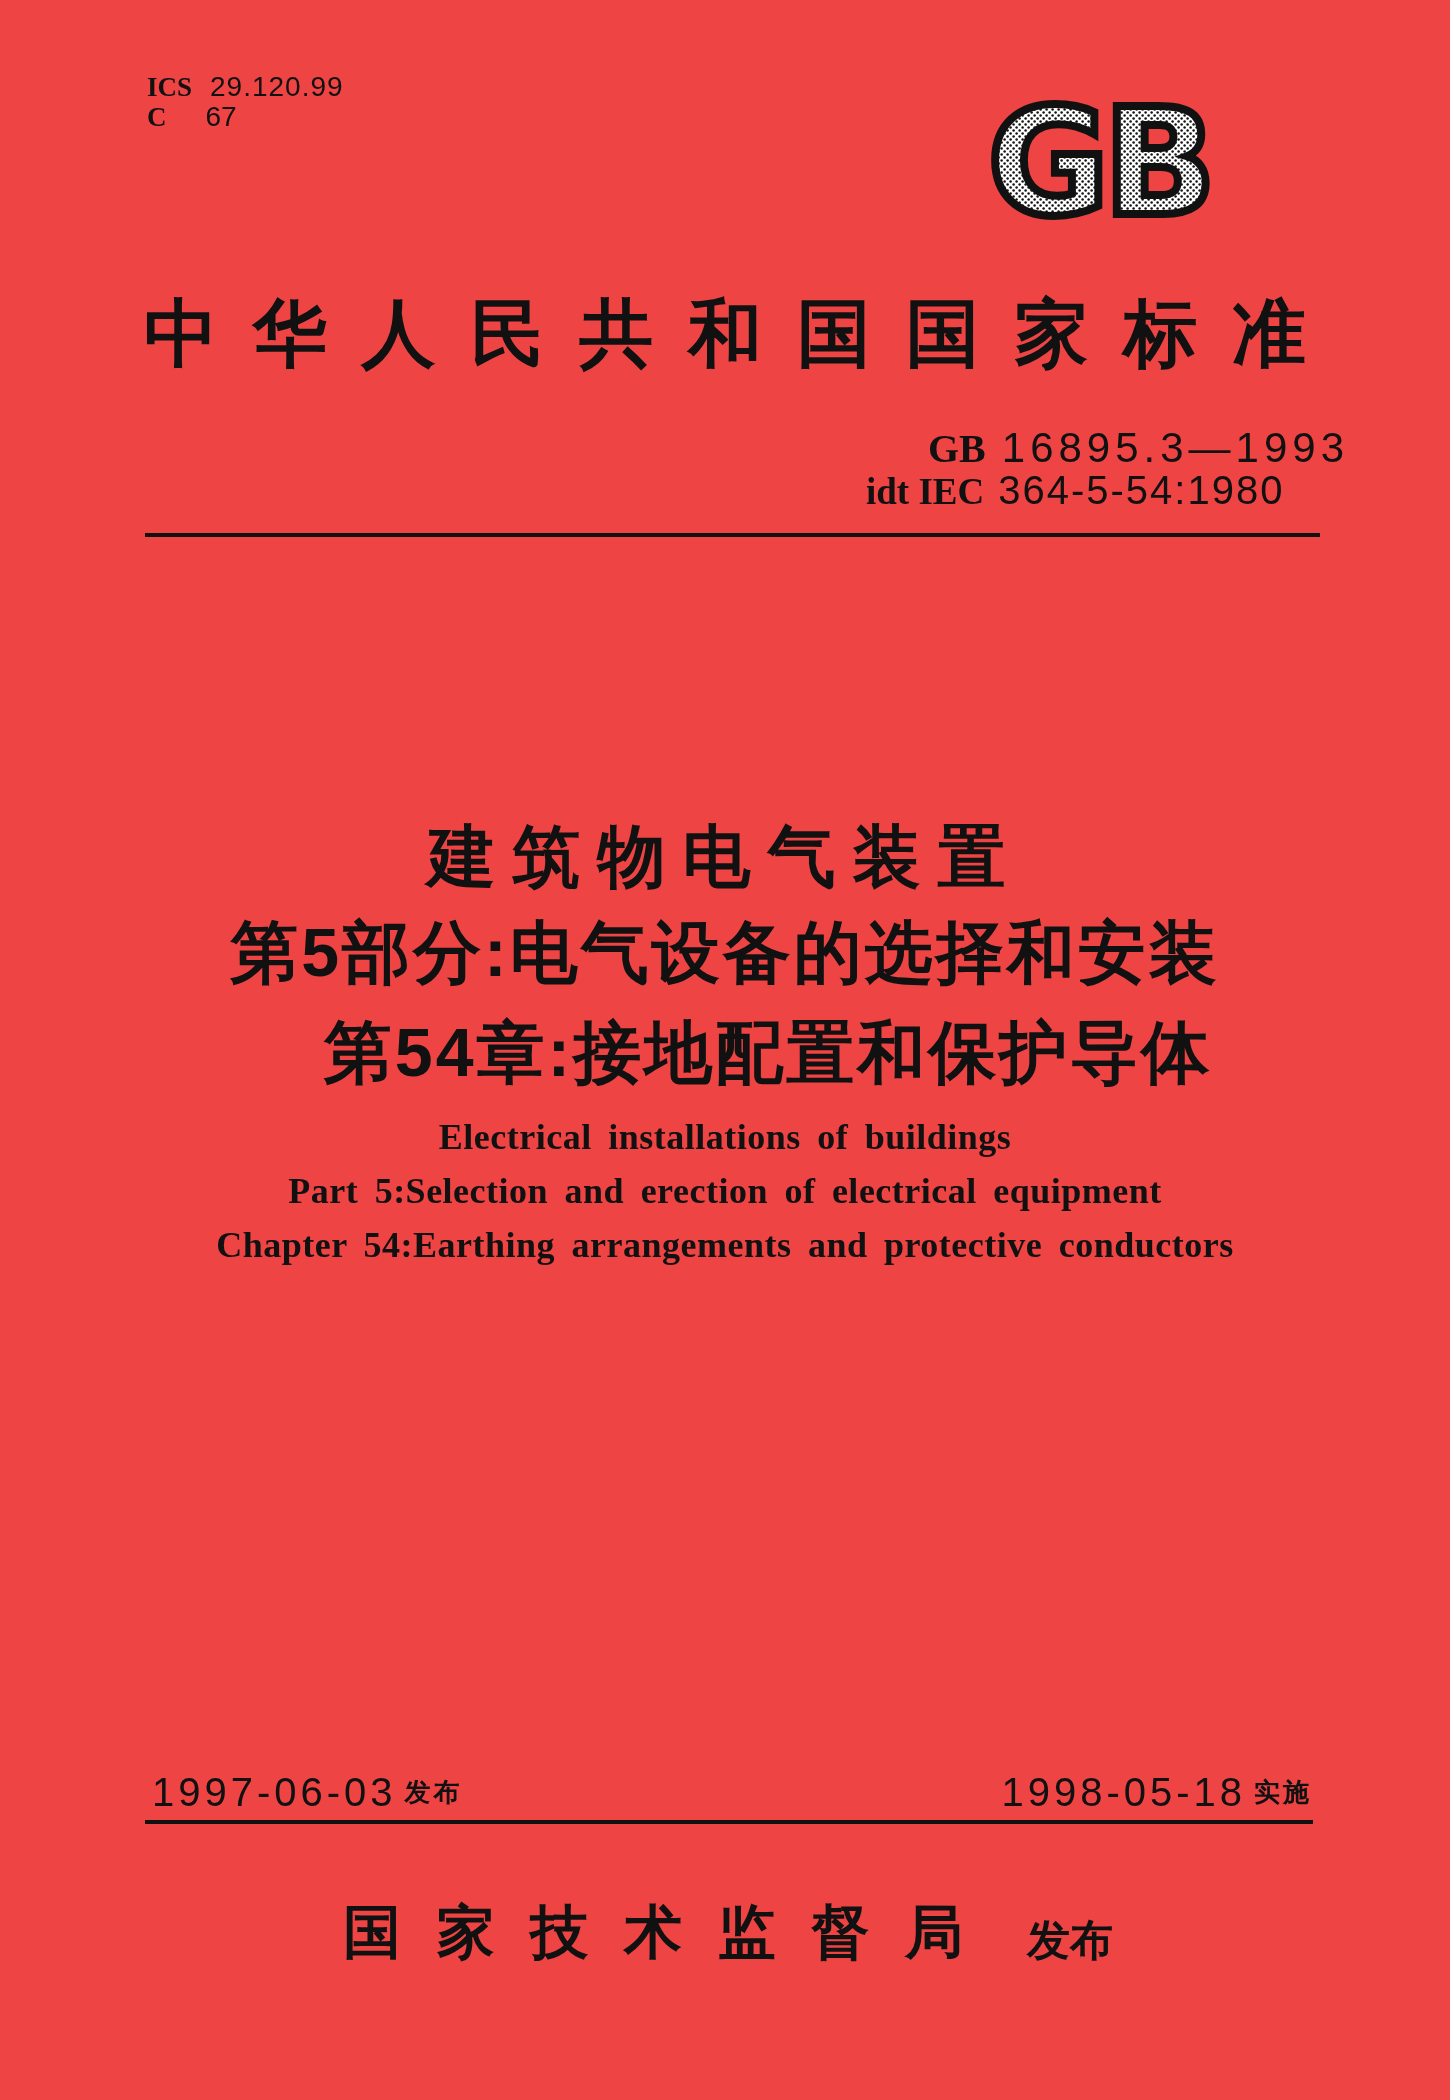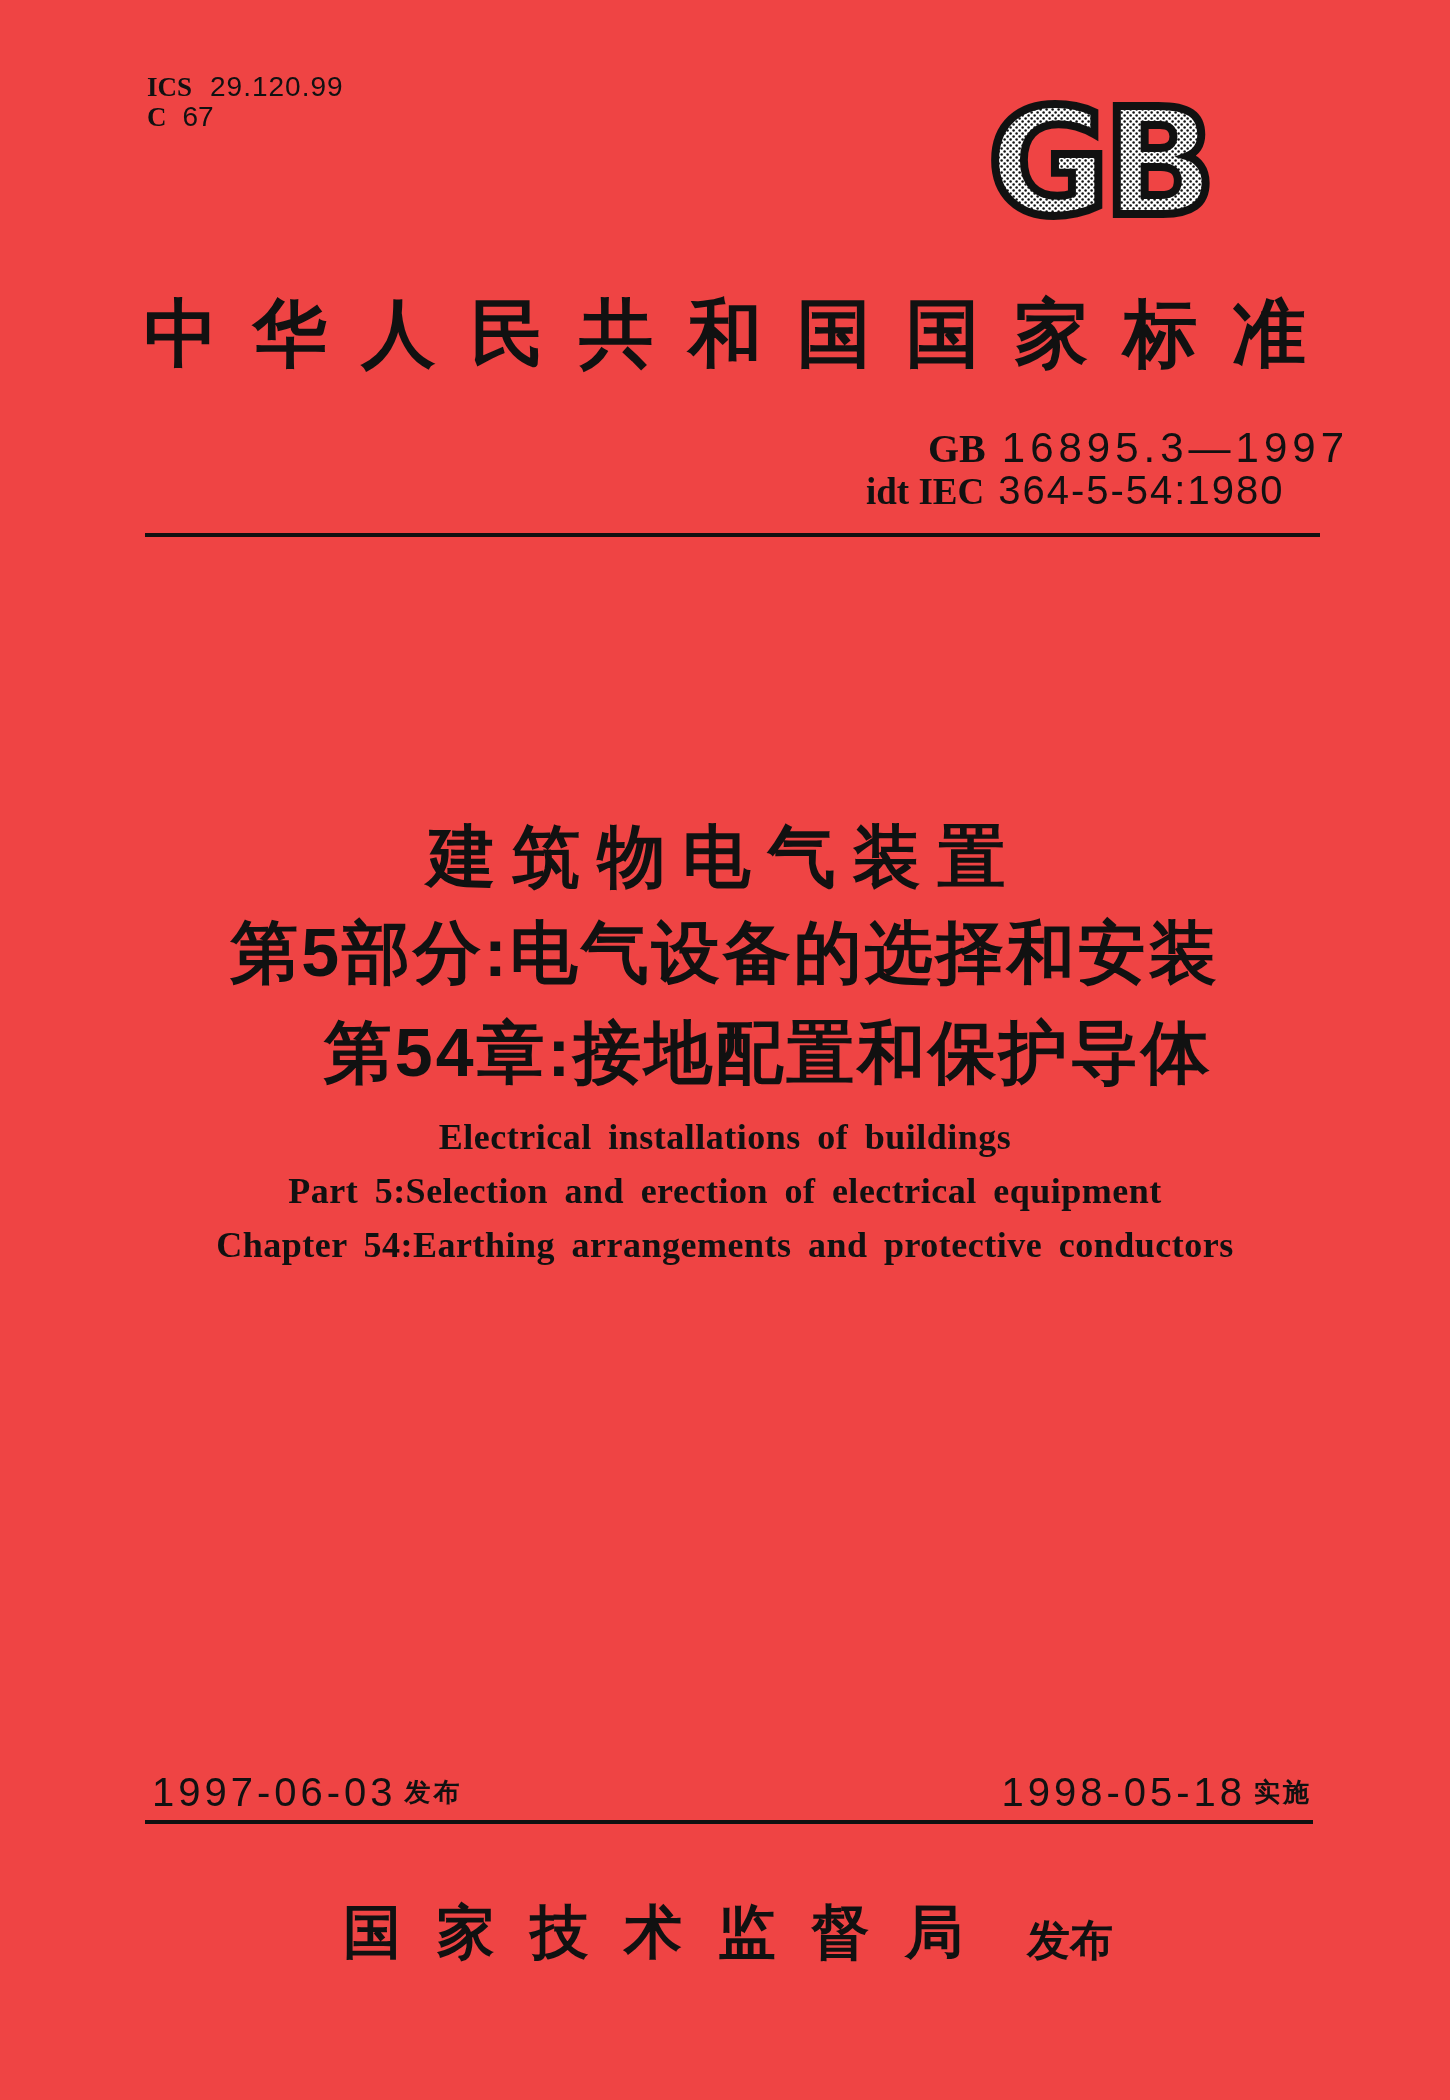--- a/index.html
+++ b/index.html
@@ -9,21 +9,21 @@
     font-family:"Liberation Serif", serif;
   }
   .abs { position:absolute; }
 
   
   .ics-block { left:147px; top:72px; line-height:30px; }
   .ics-line { display:flex; align-items:baseline; }
   .ics-label { font-weight:bold; font-size:27px; font-family:"Liberation Serif", serif; }
   .ics-value { font-size:28px; font-family:"Liberation Sans", sans-serif; margin-left:18px; letter-spacing:1px; }
   .class-label { font-weight:bold; font-size:27px; }
-  .class-value { font-size:28px; font-family:"Liberation Sans", sans-serif; margin-left:16px; }
+  .class-value { font-size:28px; font-family:"Liberation Sans", sans-serif; margin-left:39px; }
 
   
   .logo { left:973px; top:90px; width:252px; height:142px; }
 
   
   .national-title {
     left:144px; top:292px; width:1162px; height:84px;
     display:flex; justify-content:space-between;
     font-size:74px; font-weight:bold; font-family:"Liberation Serif", serif;
     line-height:84px; white-space:nowrap;
@@ -120,21 +120,21 @@
       <span>和</span>
       <span>国</span>
       <span>国</span>
       <span>家</span>
       <span>标</span>
       <span>准</span>
     </div>
 
   <div class="abs std-line std-no">
     <span class="std-prefix">GB</span>
-    <span class="std-digits">16895.3—1997</span>
+    <span class="std-digits">16895.3—1993</span>
   </div>
 
   <div class="abs std-line idt-ref">
     <span class="idt-prefix">idt IEC</span>
     <span class="idt-digits">364-5-54:1980</span>
   </div>
 
   <div class="abs rule rule-top"></div>
 
   <div class="abs zh-title zh1">建筑物电气装置</div>

